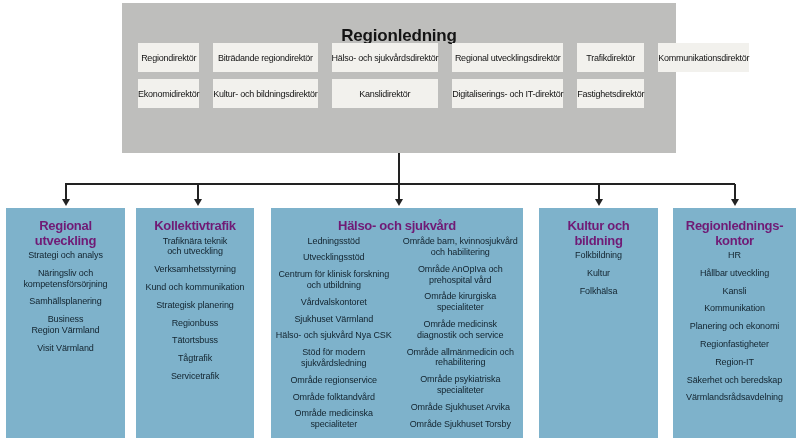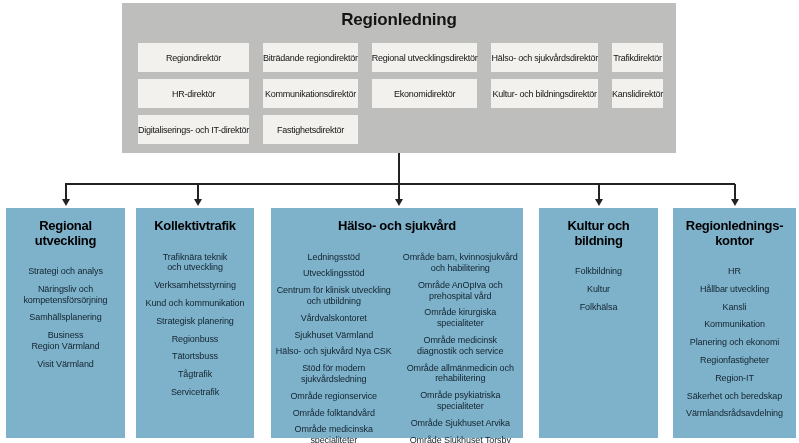--- a/index.html
+++ b/index.html
@@ -10,68 +10,67 @@
     --connector:#222222;
     --text-dark:#141414;
     --unit-text:#12232e;
   }
   *{margin:0;padding:0;box-sizing:border-box;}
   body{background:#ffffff;font-family:"Liberation Sans","DejaVu Sans",sans-serif;}
   .canvas{position:relative;width:799px;height:443px;background:#ffffff;overflow:hidden;}
 
   
   .root-box{position:absolute;left:122px;top:3px;width:554px;height:150px;background:var(--root-bg);}
-  .root-title{padding-top:7px;text-align:center;font-size:17px;font-weight:bold;color:var(--text-dark);letter-spacing:-0.2px;}
-  .directors{position:absolute;left:16px;right:16px;top:40px;display:grid;grid-template-columns:repeat(5,1fr);column-gap:14px;row-gap:7px;}
+  .root-title{padding-top:23px;text-align:center;font-size:17px;font-weight:bold;color:var(--text-dark);letter-spacing:-0.2px;}
+  .directors{position:absolute;left:16px;right:16px;top:40px;display:grid;grid-template-columns:repeat(6,1fr);column-gap:14px;row-gap:7px;}
   .director-box{height:29px;background:var(--director-bg);display:flex;align-items:center;justify-content:center;
     font-size:9px;color:var(--text-dark);white-space:nowrap;letter-spacing:-0.25px;}
 
   
   .line{position:absolute;background:var(--connector);}
   .stem{left:398px;top:153px;width:1.5px;height:31px;}
   .hline{left:65px;top:183px;width:670px;height:1.5px;}
   .drop{top:184px;width:1.5px;height:16px;}
   .drop.p1{left:65px;}.drop.p2{left:197px;}.drop.p3{left:398px;}.drop.p4{left:598px;}.drop.p5{left:734px;}
   .arrowhead{position:absolute;top:199px;width:0;height:0;border-left:4px solid transparent;border-right:4px solid transparent;border-top:7px solid var(--connector);}
   .arrowhead.p1{left:62px;}.arrowhead.p2{left:194px;}.arrowhead.p3{left:395px;}.arrowhead.p4{left:595px;}.arrowhead.p5{left:731px;}
 
   
   .unit{position:absolute;top:208px;height:230px;background:var(--unit-bg);padding-top:11px;text-align:center;}
   .u1{left:6px;width:119px;}
   .u2{left:136px;width:118px;}
   .u3{left:271px;width:252px;}
   .u4{left:539px;width:119px;text-align:center;}
   .u5{left:673px;width:123px;}
-  .unit-title{font-size:13px;font-weight:bold;line-height:1.12;color:#000000;letter-spacing:-0.3px;white-space:pre-line;margin-bottom:18px;}
+  .unit-title{font-size:13px;font-weight:bold;line-height:1.12;color:#701a75;letter-spacing:-0.3px;white-space:pre-line;margin-bottom:2px;}
   .unit-item{font-size:9px;line-height:1.2;color:var(--unit-text);letter-spacing:-0.1px;white-space:pre-line;margin:0 2px 7px;}
   .hs-columns{display:flex;align-items:center;text-align:center;}
   .hs-col{flex:1;padding:0 2px;}
   .hs-col .unit-item{margin-bottom:6px;}
   .hs-divider{width:1px;background:var(--divider);}
 </style>
 </head>
 <body>
 
 <div class="canvas">
 
   <div class="root-box">
     <div class="root-title">Regionledning</div>
     <div class="directors">
 
         <div class="director-box">Regiondirektör</div>
 
         <div class="director-box">Biträdande regiondirektör</div>
 
+        <div class="director-box">Hälso- och sjukvårdsdirektör</div>
+
         <div class="director-box">Regional utvecklingsdirektör</div>
-
-        <div class="director-box">Hälso- och sjukvårdsdirektör</div>
 
         <div class="director-box">Trafikdirektör</div>
 
-        <div class="director-box">HR-direktör</div>
 
         <div class="director-box">Kommunikationsdirektör</div>
 
         <div class="director-box">Ekonomidirektör</div>
 
         <div class="director-box">Kultur- och bildningsdirektör</div>
 
         <div class="director-box">Kanslidirektör</div>
 
         <div class="director-box">Digitaliserings- och IT-direktör</div>
@@ -124,21 +123,21 @@
       </div>
   </div>
 
   <div class="unit u3">
     <div class="unit-title">Hälso- och sjukvård</div>
     <div class="hs-columns">
       <div class="hs-col">
 
       <div class="unit-item">Ledningsstöd</div>
           <div class="unit-item">Utvecklingsstöd</div>
-          <div class="unit-item">Centrum för klinisk utveckling
+          <div class="unit-item">Centrum för klinisk forskning
 och utbildning</div>
           <div class="unit-item">Vårdvalskontoret</div>
           <div class="unit-item">Sjukhuset Värmland</div>
           <div class="unit-item">Hälso- och sjukvård Nya CSK</div>
           <div class="unit-item">Stöd för modern
 sjukvårdsledning</div>
           <div class="unit-item">Område regionservice</div>
           <div class="unit-item">Område folktandvård</div>
           <div class="unit-item">Område medicinska
 specialiteter</div>

